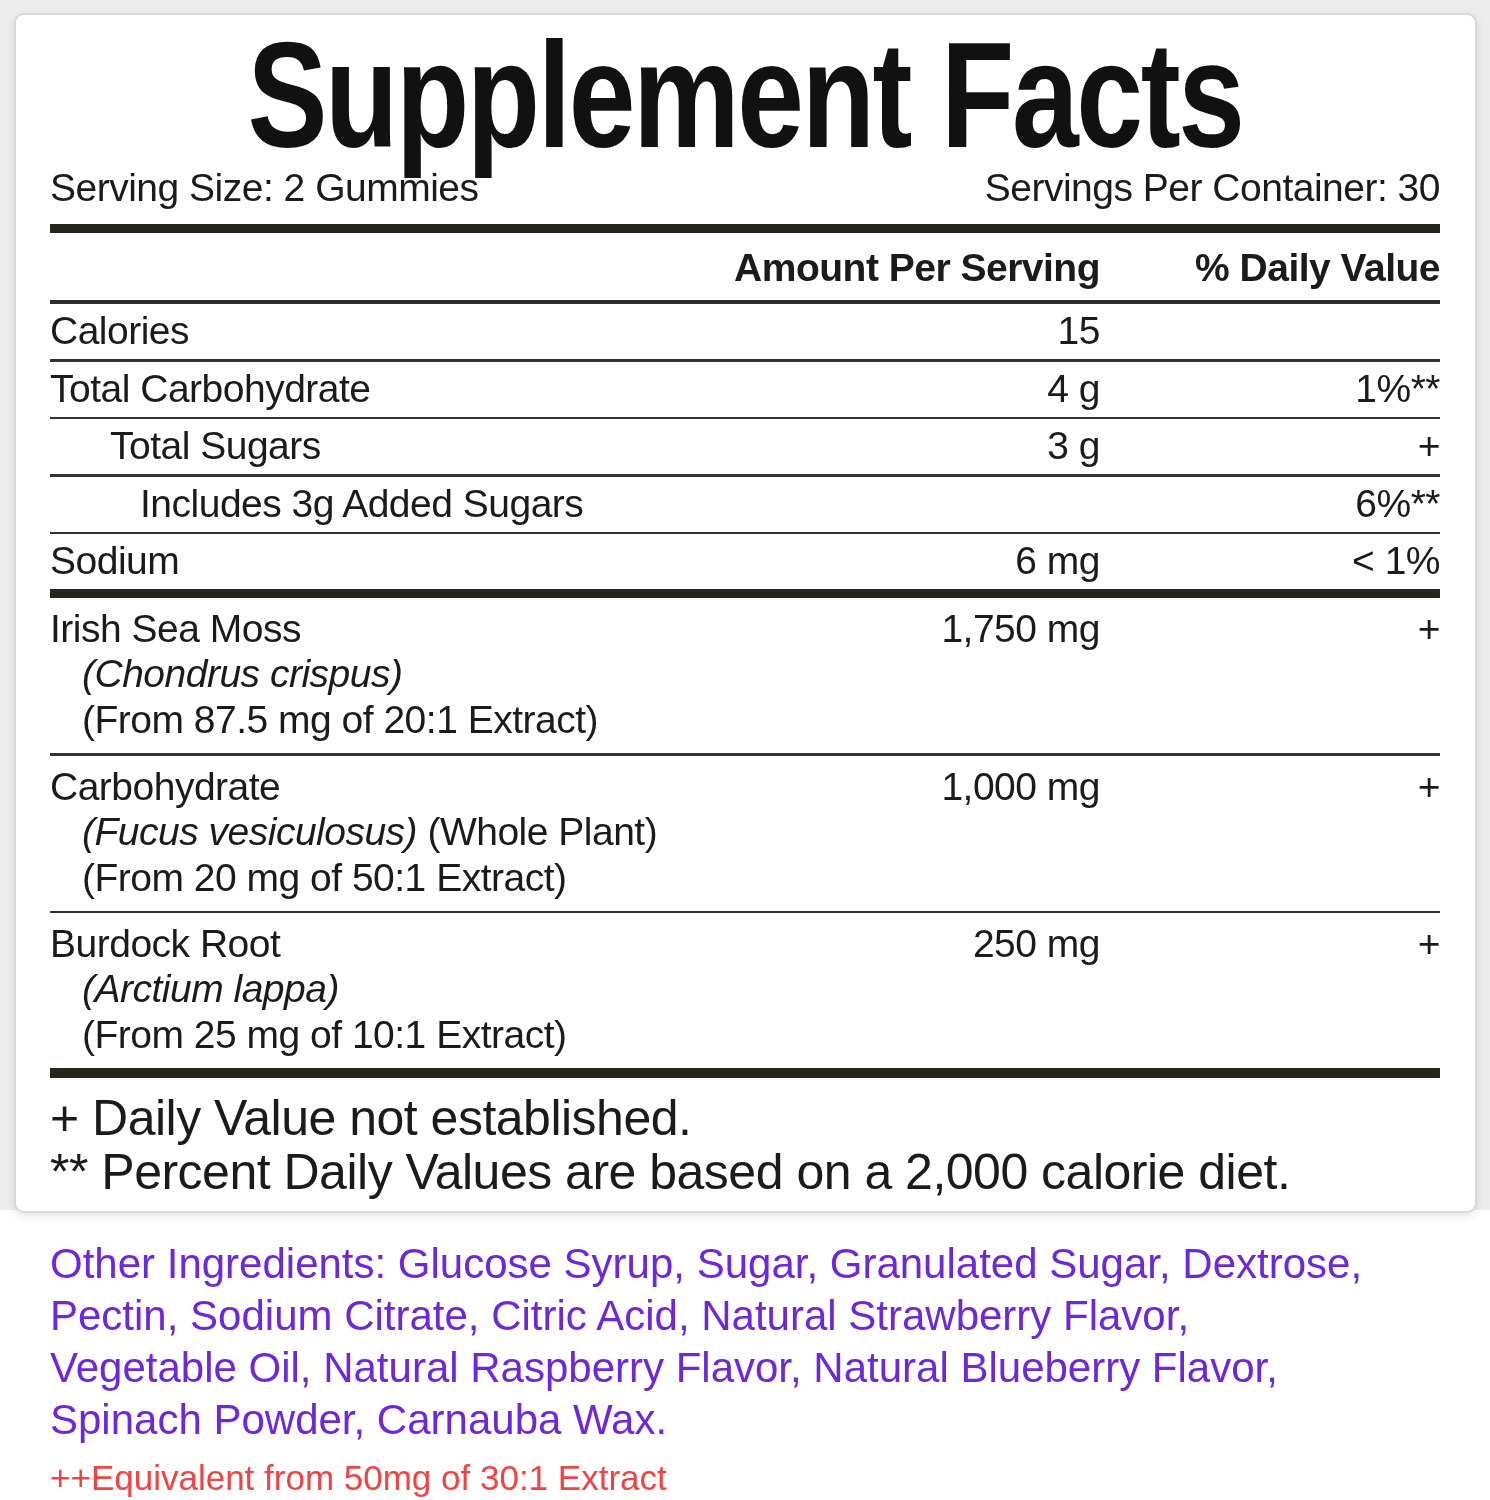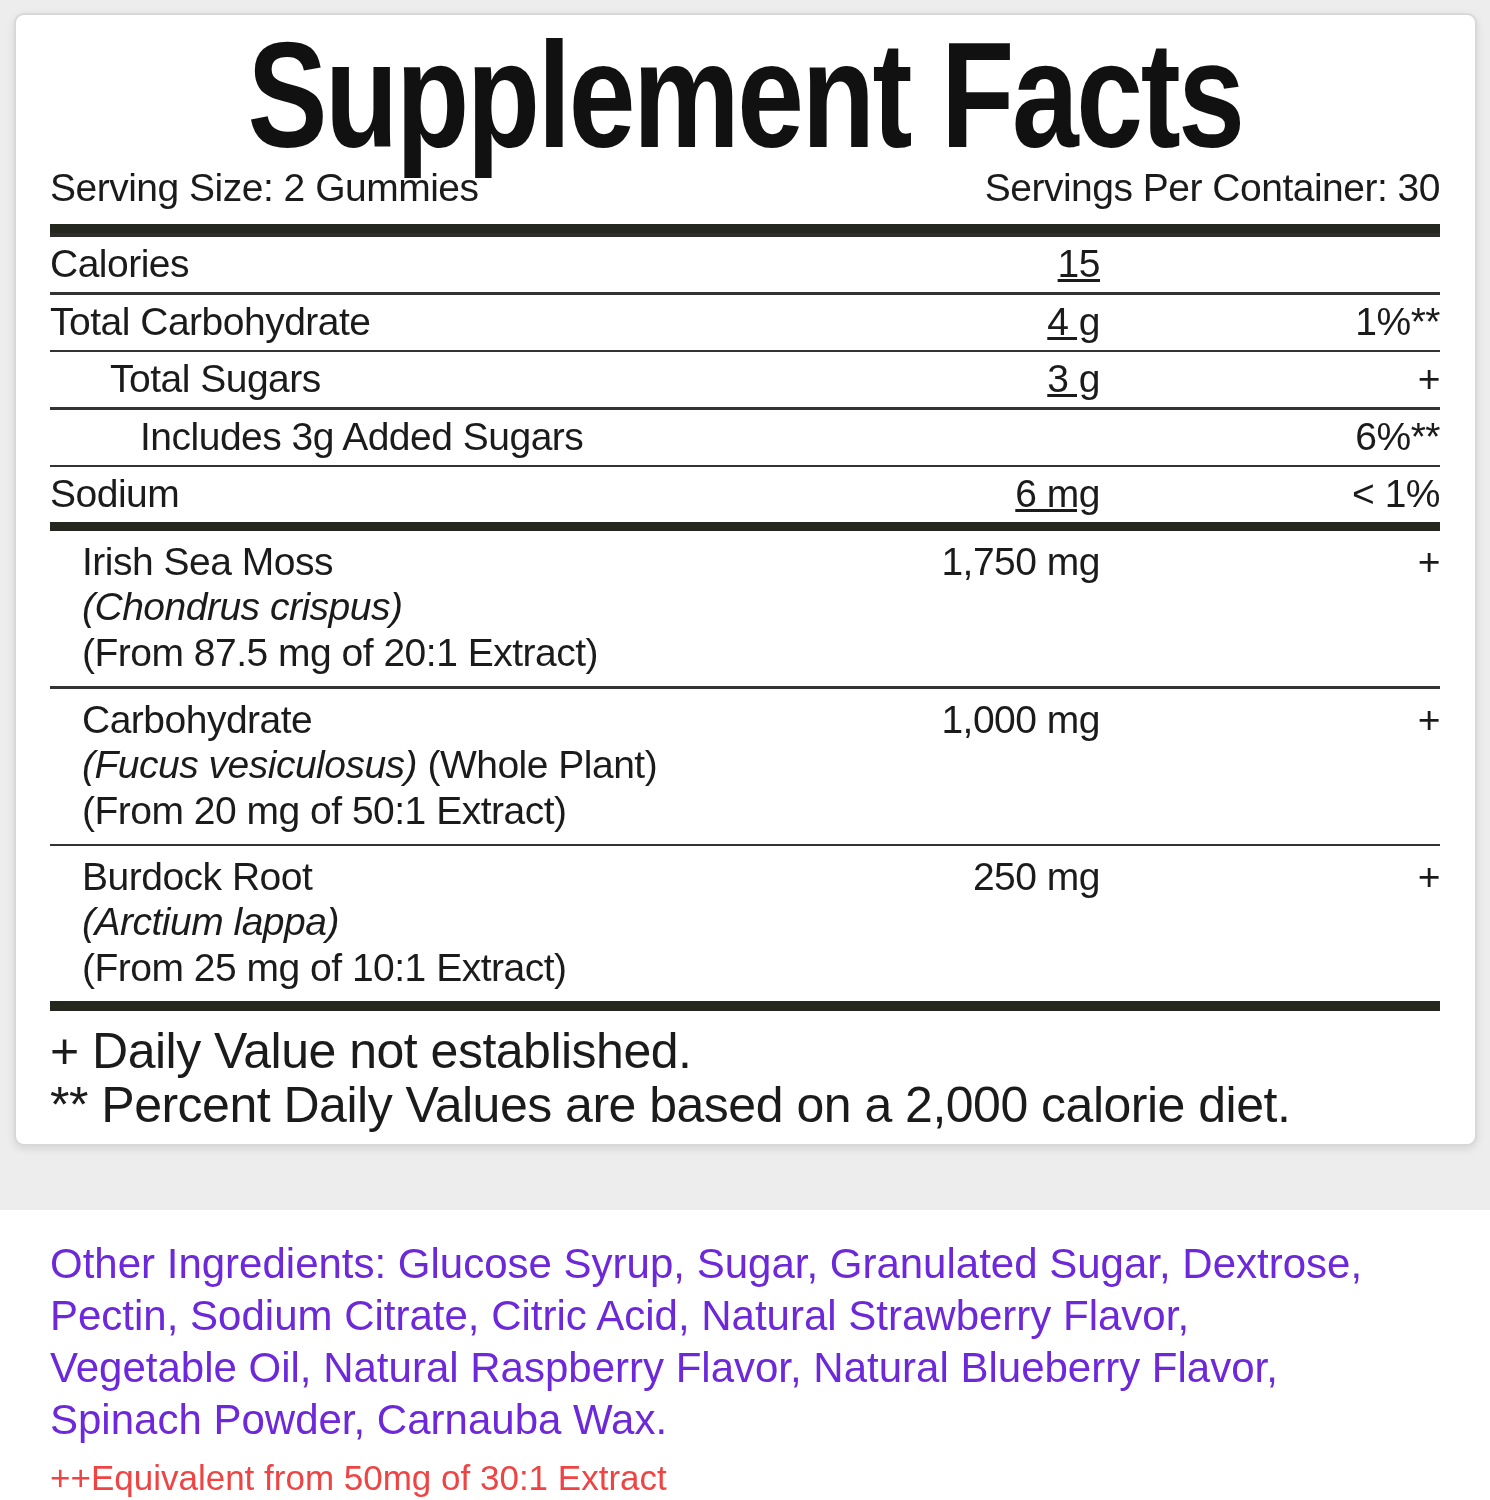--- a/index.html
+++ b/index.html
@@ -59,26 +59,26 @@
   .col-hdr .spacer{flex:1;text-align:right;}
   .col-hdr .dv-h{width:340px;text-align:right;}
   .rule-hdr{height:4px;background:#2d2d2d;}
   .rule{height:2.5px;background:var(--rule);}
   .nrow{
     display:flex;align-items:baseline;
     padding:7px 0 8px 0;
     font-size:39px;line-height:40px;letter-spacing:-0.5px;
   }
   .nrow .lbl{flex:1;}
-  .nrow .amt{width:160px;text-align:right;white-space:nowrap;text-decoration:underline;}
+  .nrow .amt{width:160px;text-align:right;white-space:nowrap;}
   .nrow .dvv{width:340px;text-align:right;white-space:nowrap;}
   .ind-1{padding-left:60px;}
   .ind-2{padding-left:90px;}
   .herb{padding:9px 0 10px 0;font-size:39px;letter-spacing:-0.5px;}
-  .herb-line1{display:flex;align-items:baseline;line-height:44px;margin-left:32px;}
+  .herb-line1{display:flex;align-items:baseline;line-height:44px;}
   .herb-line1 .lbl{flex:1;}
   .herb-line1 .amt{width:160px;text-align:right;white-space:nowrap;}
   .herb-line1 .dvv{width:340px;text-align:right;align-self:flex-start;white-space:nowrap;}
   .herb-sub{padding-left:32px;line-height:46px;}
   .latin{font-style:italic;}
   .footnotes{margin-top:13px;margin-bottom:10px;font-size:50px;line-height:54px;letter-spacing:-0.5px;}
   .bottom{
     position:absolute;left:50px;top:1238px;width:1400px;
     font-size:42px;line-height:52px;color:#6d28d9;letter-spacing:0;
   }
@@ -96,20 +96,24 @@
 
   <h1 class="title">Supplement Facts</h1>
 
   <div class="serving-row">
     <span>Serving Size: 2 Gummies</span>
     <span>Servings Per Container: 30</span>
   </div>
 
   <div class="bar bar-a"></div>
 
+  <div class="col-hdr">
+    <span class="spacer">Amount Per Serving</span>
+    <span class="dv-h">% Daily Value</span>
+  </div>
   <div class="rule-hdr"></div>
 
   <div class="nrow">
     <span class="lbl">Calories</span>
     <span class="amt">15</span>
     <span class="dvv"></span>
   </div>
   <div class="rule"></div>
 
   <div class="nrow">

